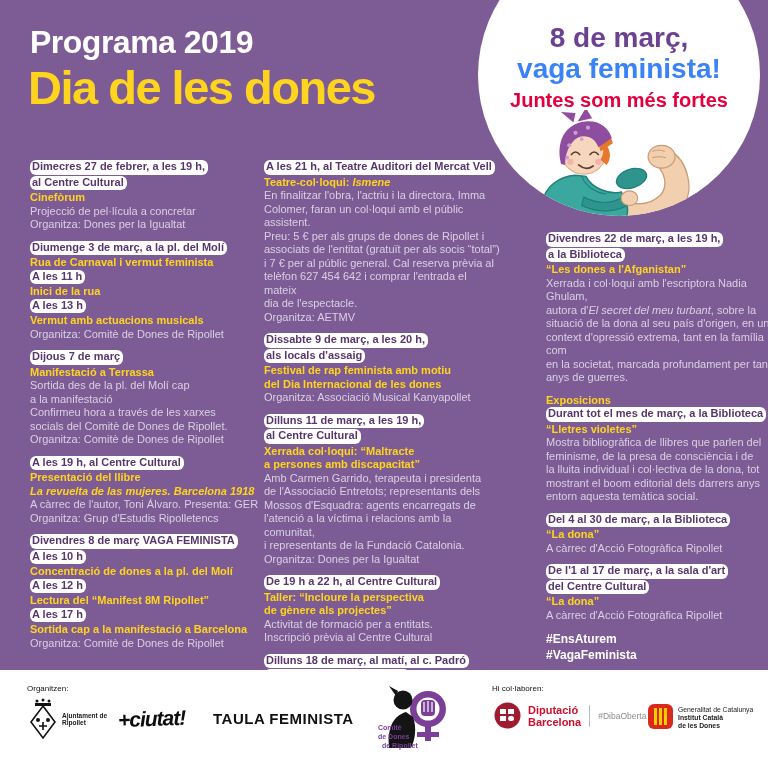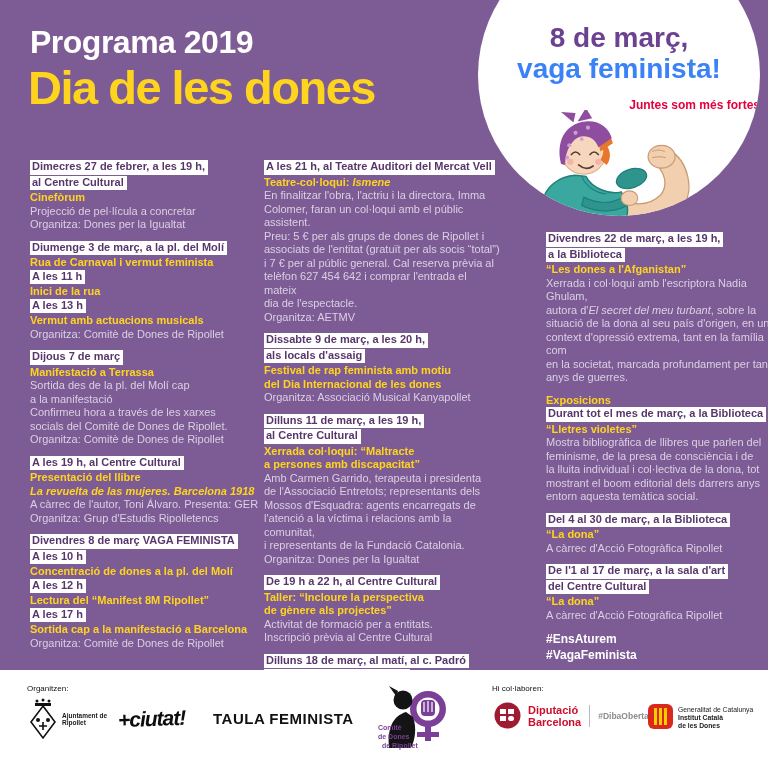--- a/index.html
+++ b/index.html
@@ -6,49 +6,49 @@
   .poster{position:relative;width:768px;height:768px;background:#7D5C96;overflow:hidden;
           font-family:"Liberation Sans","DejaVu Sans",sans-serif;}
   
   .kicker{position:absolute;left:30px;top:24px;font-size:32px;font-weight:bold;color:#FFFFFF;letter-spacing:-.5px;}
   .title{position:absolute;left:28px;top:60px;font-size:47px;font-weight:bold;color:#FFD41E;letter-spacing:-1.5px;}
   
   .badge{position:absolute;left:478px;top:-66px;width:282px;height:282px;border-radius:50%;
          background:#FFFFFF;overflow:hidden;text-align:center;}
   .badge-l1{margin-top:88px;font-size:28px;line-height:31px;font-weight:bold;color:#6C4190;}
   .badge-l2{font-size:28px;line-height:31px;font-weight:bold;color:#3b82f6;}
-  .badge-sub{margin-top:14px;font-size:12px;font-weight:bold;color:#E4003F;text-align:right;}
+  .badge-sub{margin-top:5px;font-size:20px;font-weight:bold;color:#E4003F;}
   .rosie{position:absolute;left:44px;bottom:-6px;}
   
   .col{position:absolute;top:160px;width:238px;font-size:11px;line-height:13.5px;}
   .col-1{left:30px;}
   .col-2{left:264px;}
   .col-3{left:510px;top:232px;margin-left:36px;}
   .block{margin-bottom:9px;}
   .line{min-height:13.5px;}
-  .when{display:inline-block;background:#FFFFFF;color:#58366B;font-weight:bold;padding:0 3px 1px 2px;margin-bottom:1px;}
+  .when{display:inline-block;background:#FFFFFF;color:#58366B;font-weight:bold;padding:0 3px 1px 2px;margin-bottom:1px;border-radius:6px;}
   .what{color:#FFD41E;font-weight:bold;}
   .desc{color:#DAD0E2;}
   .tag{color:#FFFFFF;font-weight:bold;font-size:12px;line-height:16px;}
   .i{font-style:italic;}
   .b{font-weight:900;}
   
   .footer{position:absolute;left:0;top:670px;width:768px;height:98px;background:#FFFFFF;color:#1A1A1A;}
   .mini-label{position:absolute;font-size:8px;font-weight:normal;color:#111;}
   .org-label{left:27px;top:14px;}
   .collab-label{left:492px;top:14px;}
   .aj-group{position:absolute;left:28px;top:28px;display:flex;align-items:center;}
   .aj-name{font-size:6.5px;font-weight:bold;margin-left:4px;width:54px;line-height:7.5px;}
   .ciutat{font-size:21px;font-weight:900;font-style:italic;letter-spacing:-1px;color:#0d0d0d;margin-left:2px;transform:rotate(-2deg);}
   .taula{position:absolute;left:213px;top:40px;font-size:15px;font-weight:bold;letter-spacing:.5px;color:#111;}
   .comite{position:absolute;left:376px;top:14px;}
   .diba-group{position:absolute;left:494px;top:32px;display:flex;align-items:center;}
   .diba-text{margin-left:7px;font-size:11px;line-height:12px;font-weight:bold;color:#CE0E2D;}
   .diba-sep{width:1px;height:22px;background:#BBB;margin:0 8px;}
-  .diba-tag{font-size:8.5px;color:#8C8C8C;font-weight:bold;}
+  .diba-tag{font-size:8.5px;color:#8C8C8C;font-weight:normal;}
   .gencat-group{position:absolute;left:648px;top:34px;display:flex;align-items:flex-start;}
   .gencat-text{margin-left:5px;font-size:6.8px;line-height:8px;color:#222;padding-top:2px;}
   .gencat-text .gl1{font-weight:normal;}
   .gencat-text .gl2,.gencat-text .gl3{font-weight:bold;}
 </style>
 </head>
 <body>
 
 <div class="poster">
 

